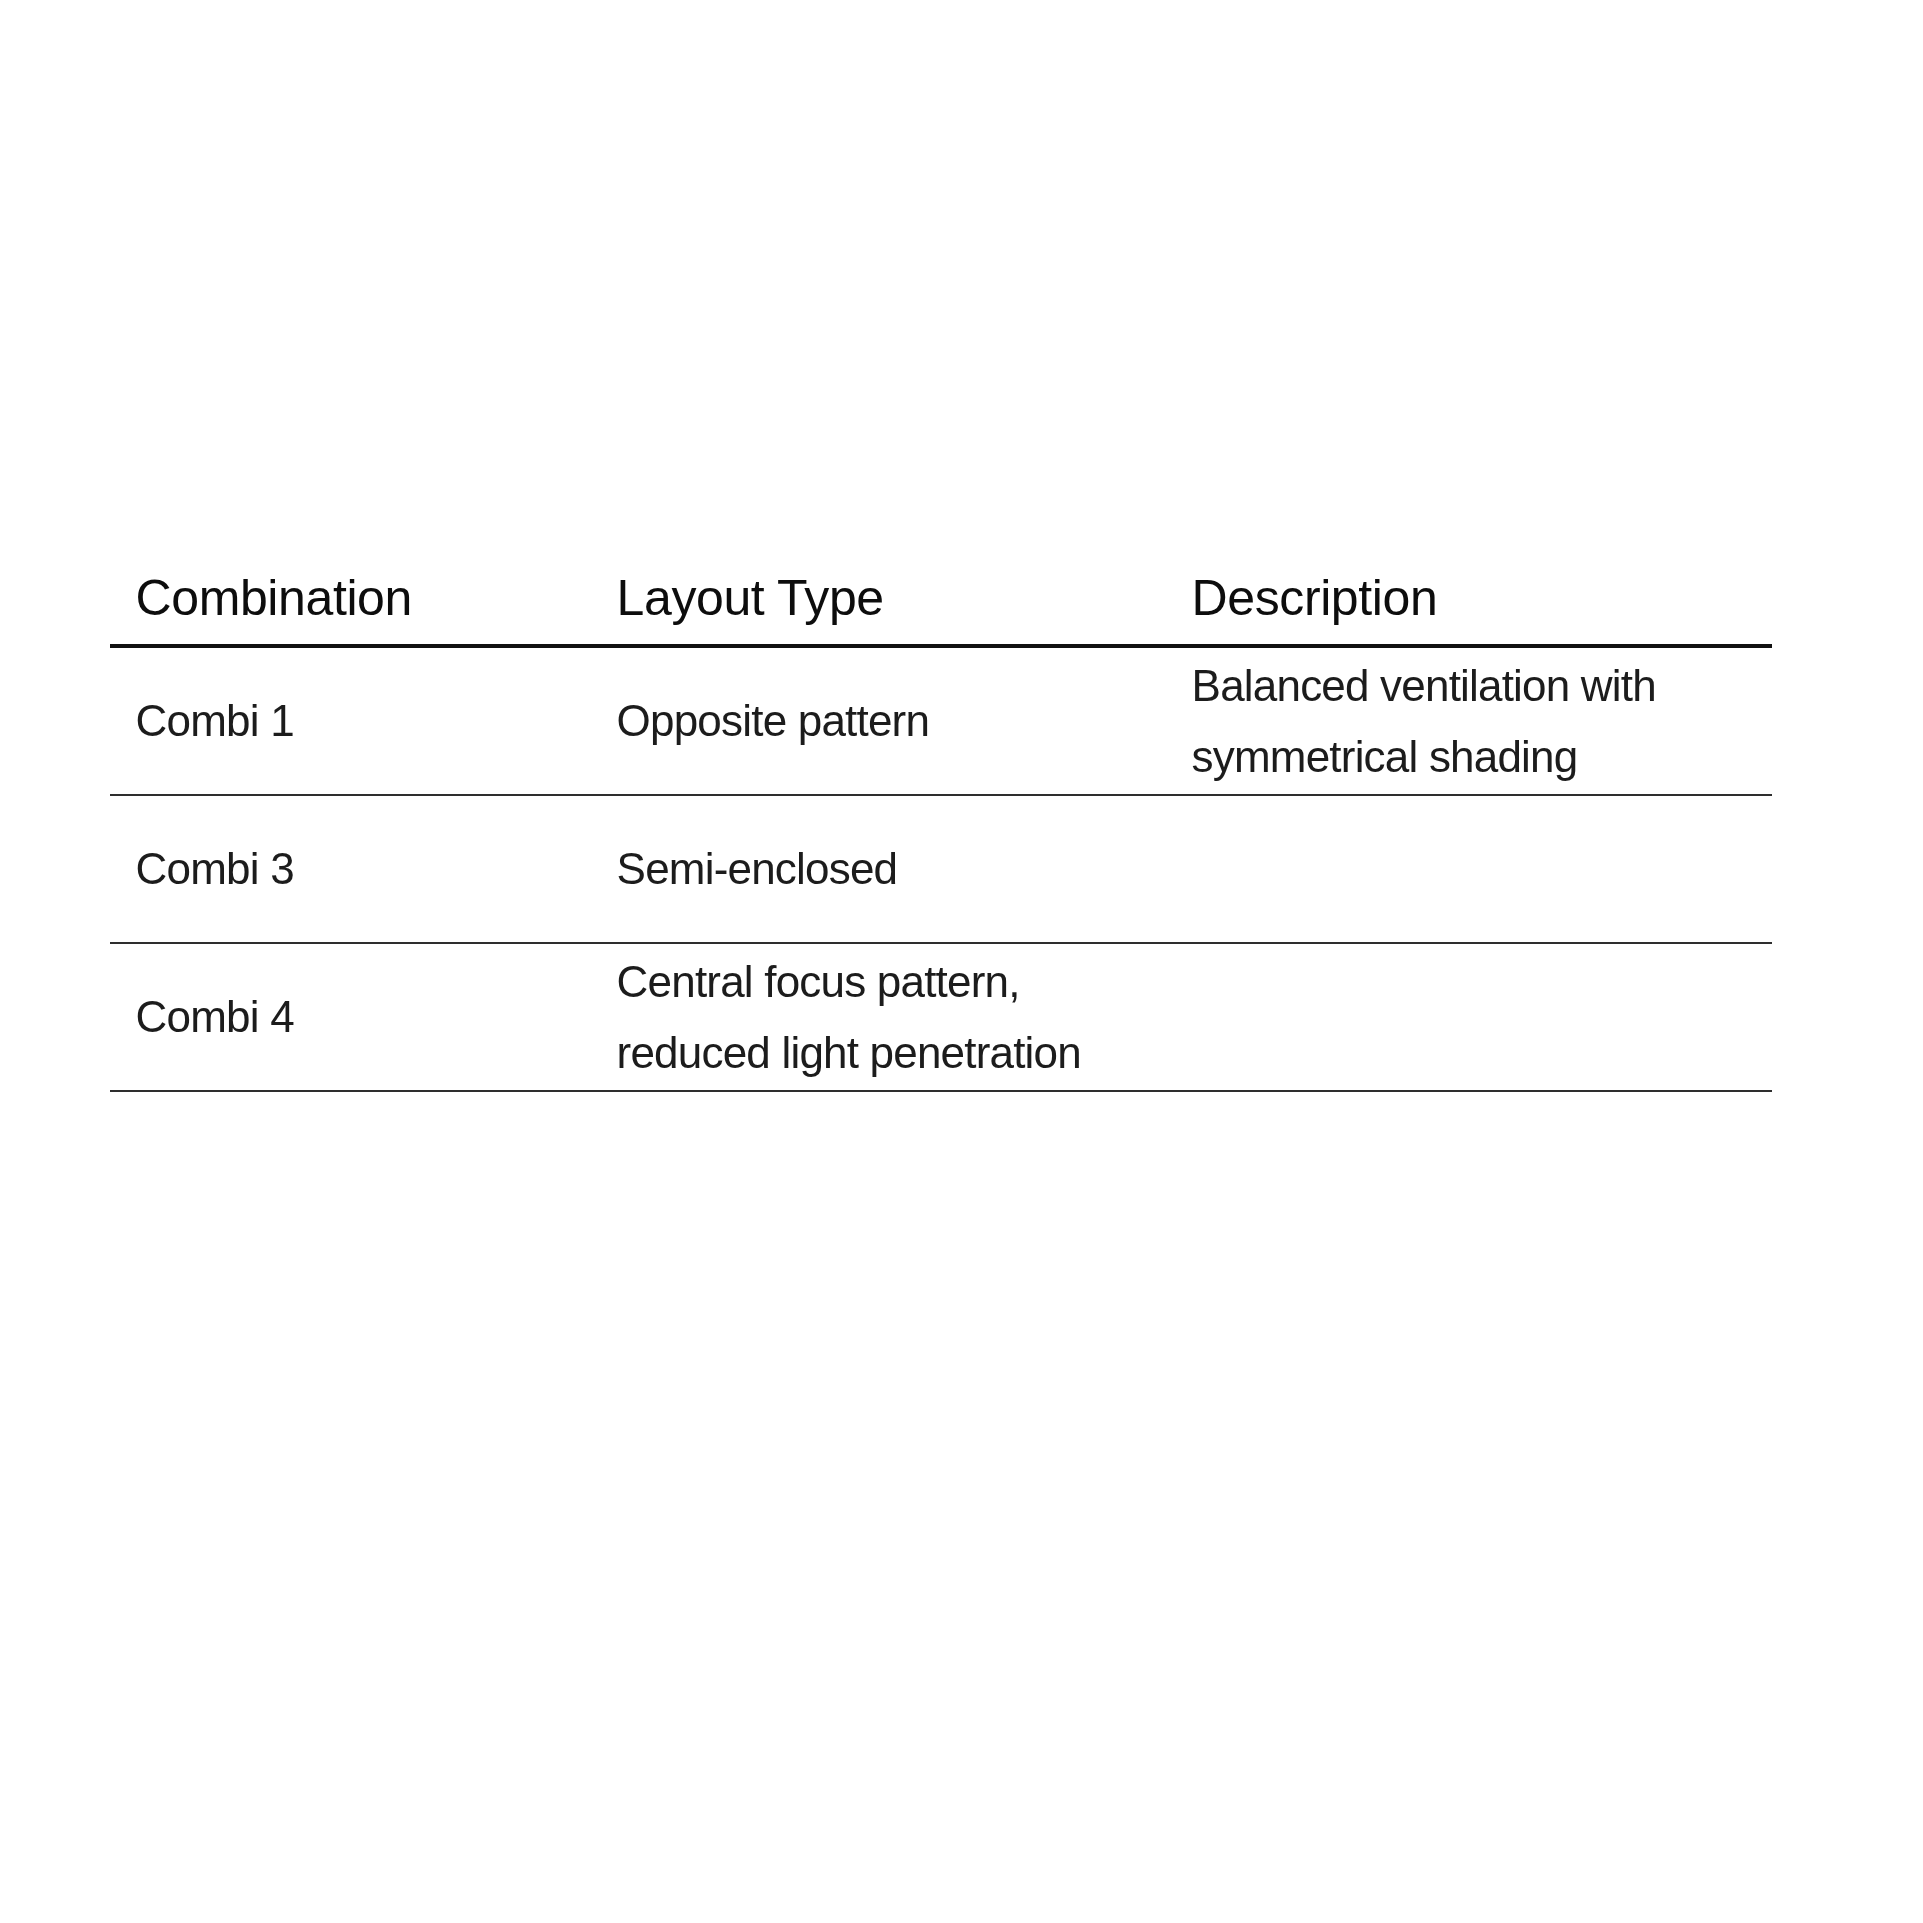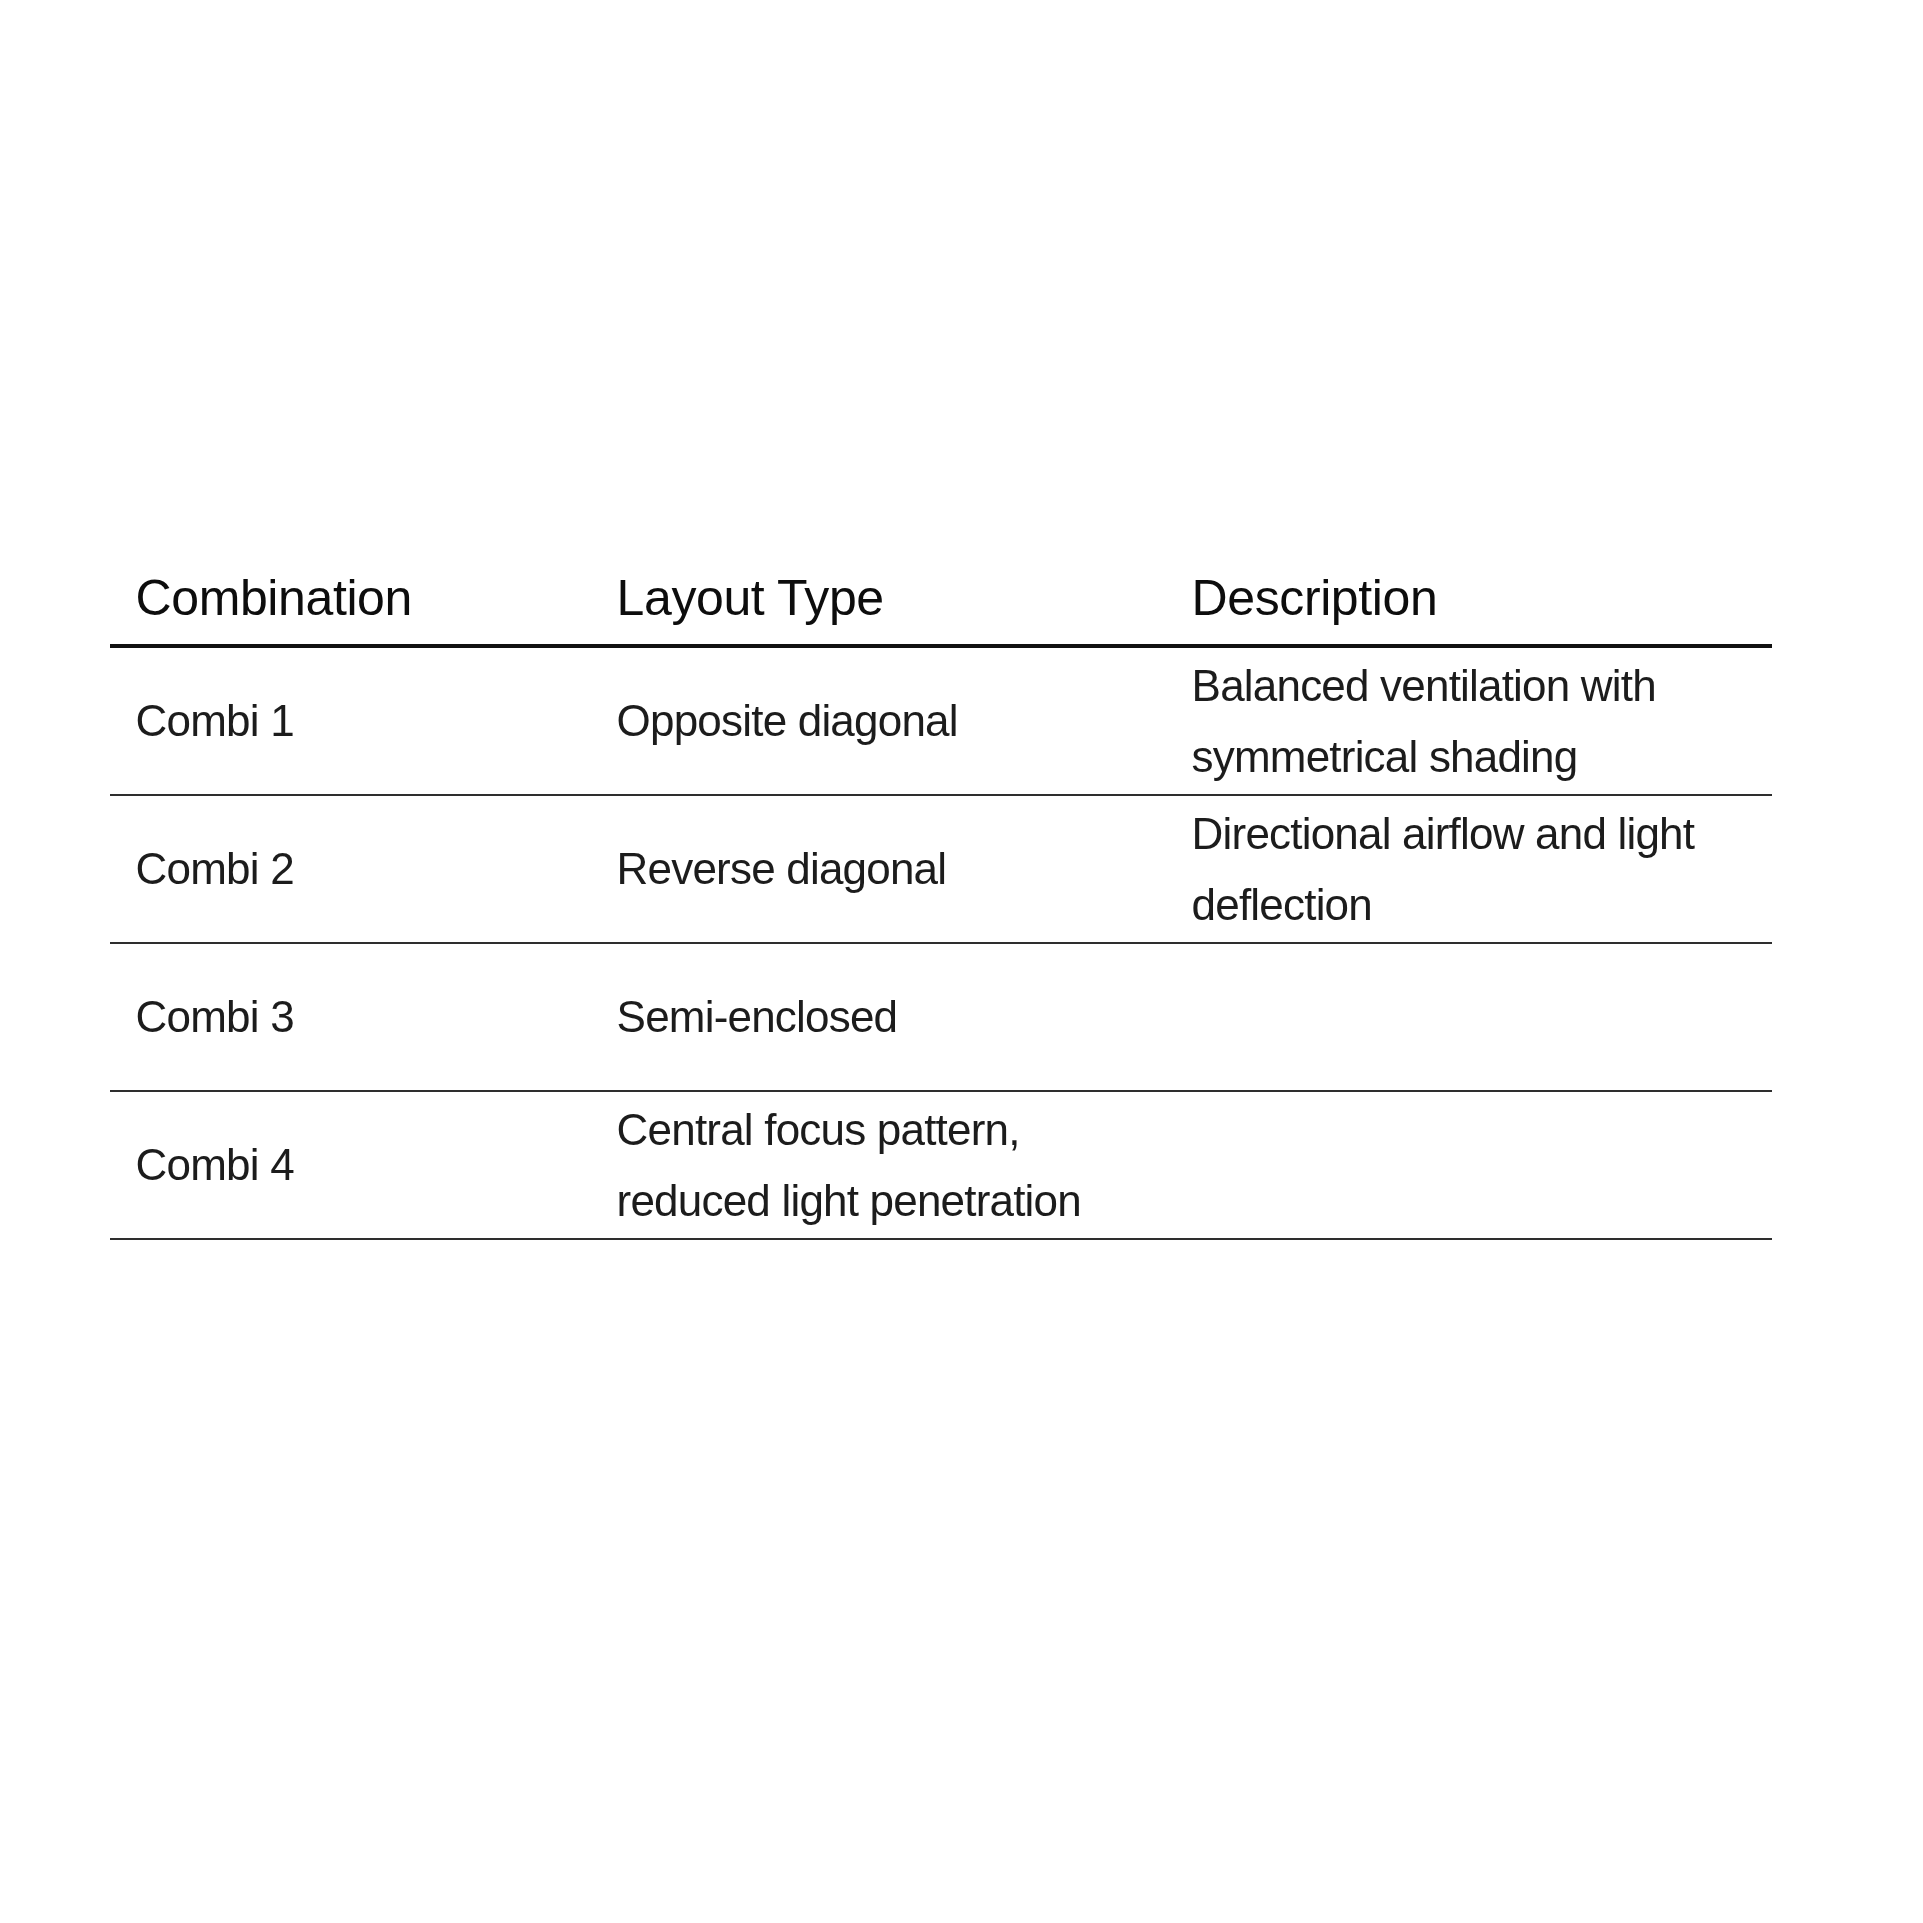--- a/index.html
+++ b/index.html
@@ -62,31 +62,25 @@
 <div class="table-wrap">
 
   <div class="header-row">
     <div class="header-cell">Combination</div>
     <div class="header-cell">Layout Type</div>
     <div class="header-cell">Description</div>
   </div>
 
   <div class="row">
     <div class="cell">Combi 1</div>
-    <div class="cell">Opposite diagonal</div>
+    <div class="cell">Opposite pattern</div>
     <div class="cell desc">Balanced ventilation with
 symmetrical shading</div>
   </div>
 
-  <div class="row">
-    <div class="cell">Combi 2</div>
-    <div class="cell">Reverse diagonal</div>
-    <div class="cell desc">Directional airflow and light
-deflection</div>
-  </div>
 
   <div class="row">
     <div class="cell">Combi 3</div>
     <div class="cell">Semi-enclosed</div>
   </div>
 
   <div class="row">
     <div class="cell">Combi 4</div>
     <div class="cell desc">Central focus pattern,
 reduced light penetration</div>

